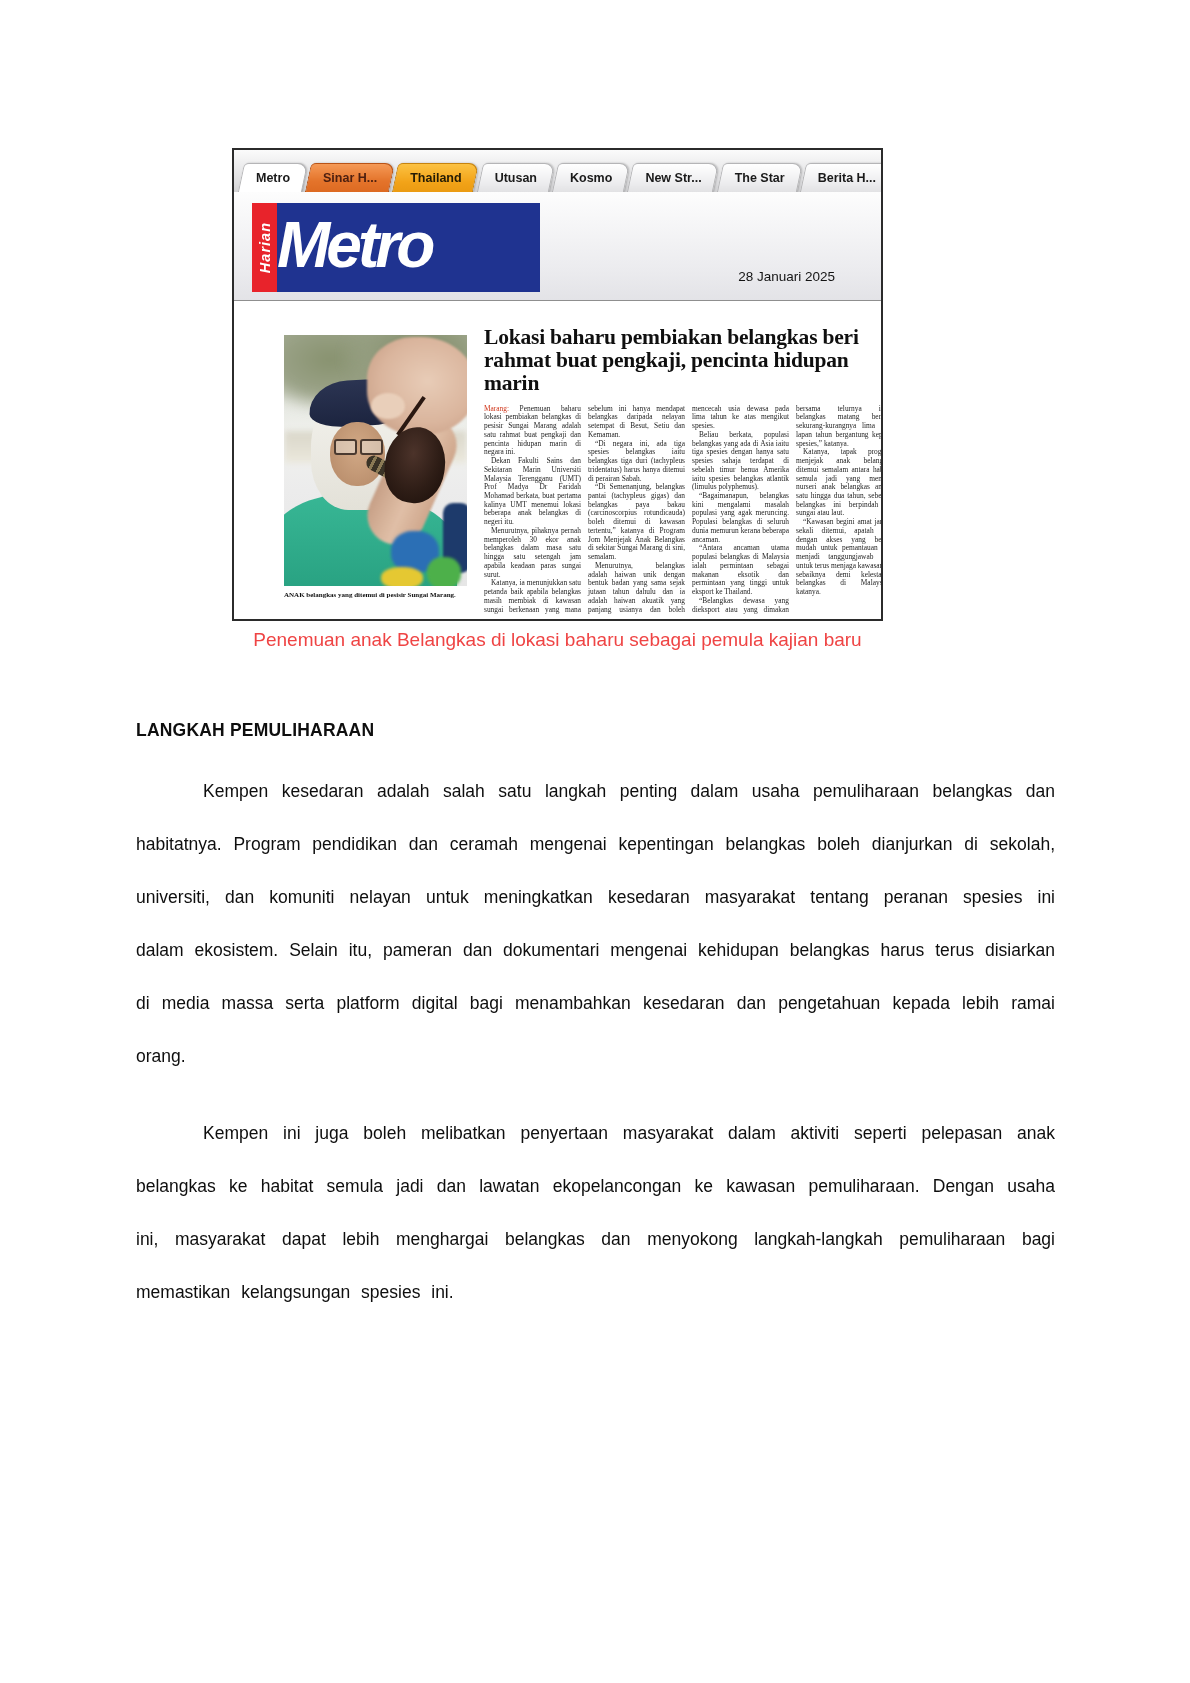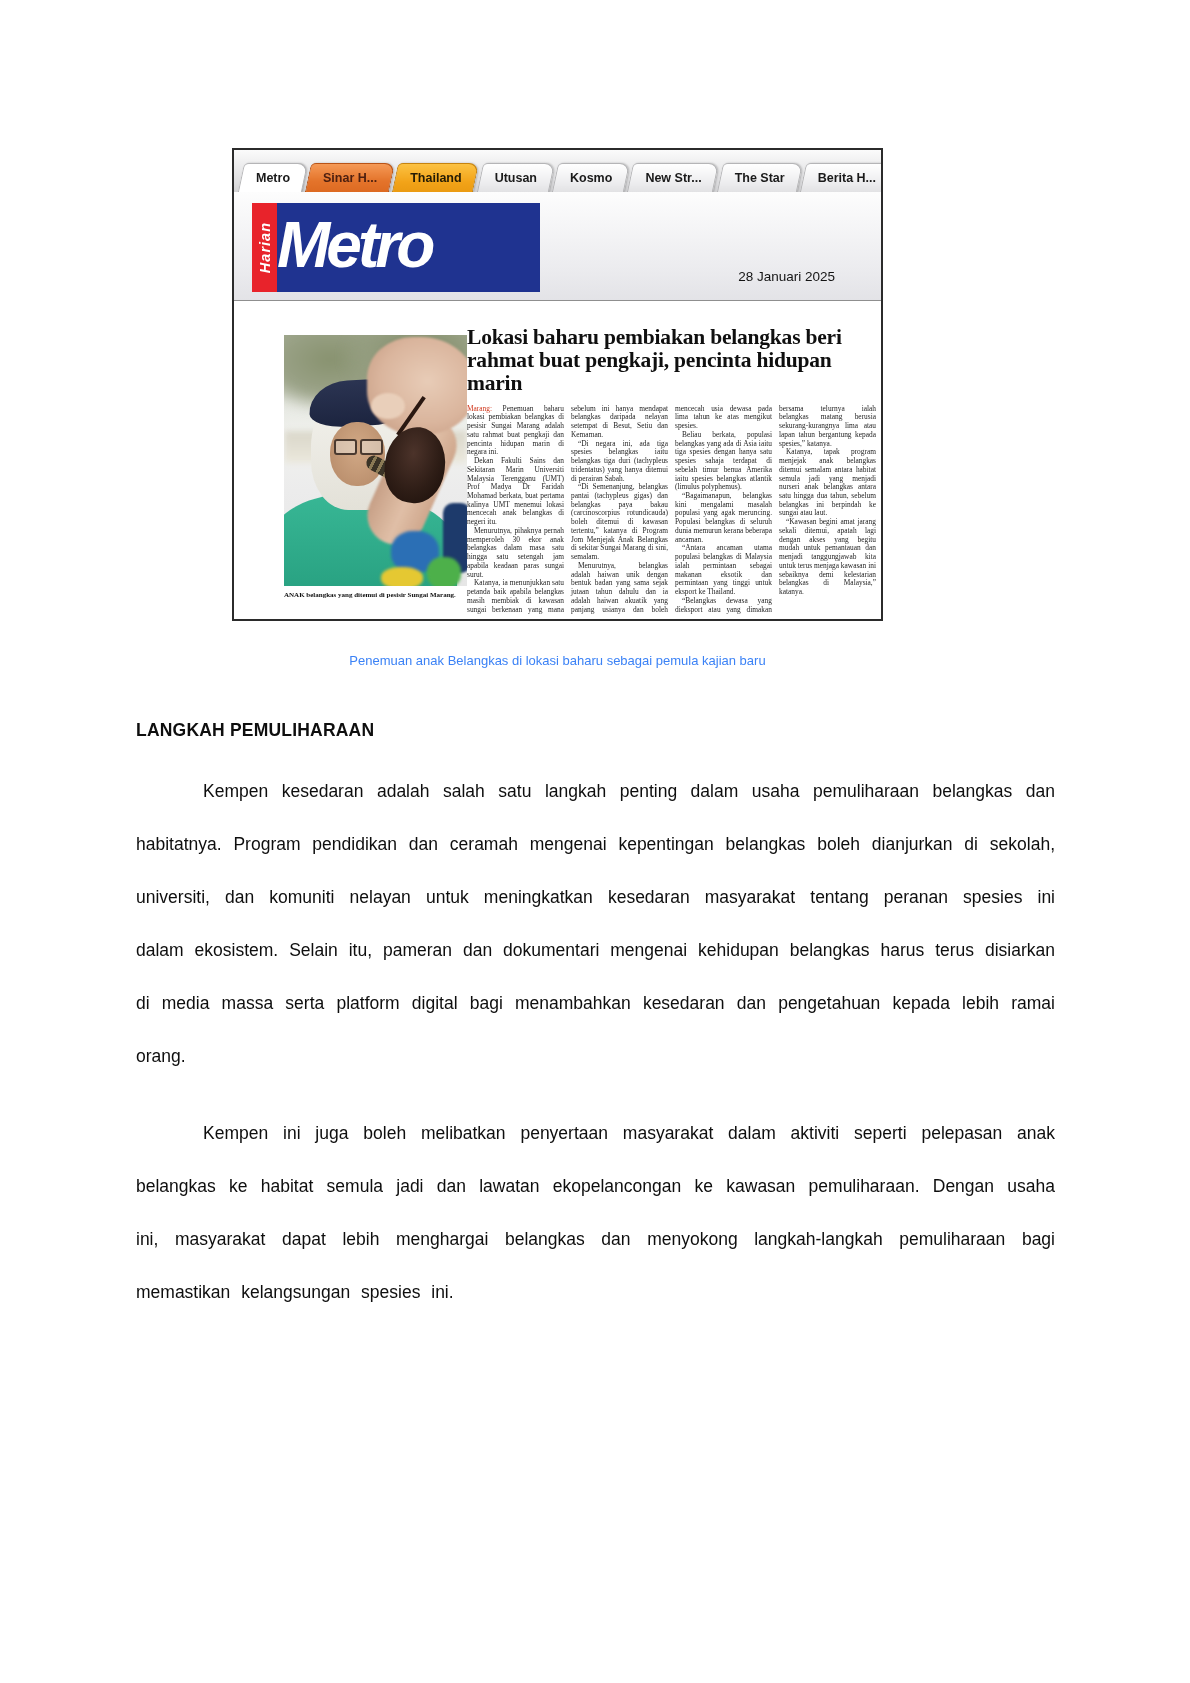--- a/index.html
+++ b/index.html
@@ -32,21 +32,21 @@
   .logo-harian { writing-mode:vertical-rl; transform:rotate(180deg); color:#fff; font-weight:bold;
                  font-style:italic; font-size:14.5px; letter-spacing:1px; margin:auto; }
   .logo-blue { width:263px; background:#1f3390; color:#fff; display:flex; align-items:center; overflow:hidden; }
   .logo-metro { font-weight:bold; font-style:italic; font-size:64px; letter-spacing:-4px; line-height:1; margin-top:-6px; }
   .masthead-date { position:absolute; right:46px; bottom:16px; font-size:13.5px; color:#141414;text-align:center; }
 
   
   .article { position:relative; height:321px; background:#fff; border-top:1px solid #8f8f8f;
              font-family:"Liberation Serif", serif; }
   .headline { font-size:21.5px; font-weight:bold; line-height:1.08; color:#0f0f0f; letter-spacing:-0.2px; }
-  .art-right { position:absolute; left:233px; top:25px; width:409px; }
+  .art-right { position:absolute; left:250px; top:25px; width:409px; }
   .art-cols { margin-top:9px; height:228px; column-count:4; column-gap:7px; font-size:7.4px;
               line-height:1.18; text-align:justify; color:#1d1d1d; overflow:hidden; }
   .art-cols p { margin:0; text-indent:7px; }
   .art-cols p.lead { text-indent:0; }
   .dateline { color:#d03418; font-weight:normal; }
   .photo-caption { position:absolute; left:50px; top:290px; width:184px; font-size:7px; font-weight:bold; color:#101010; }
 
   
   .photo { position:absolute; left:50px; top:34px; width:183px; height:251px; overflow:hidden;
            background:linear-gradient(180deg,#aab29c 0%,#c4cab9 13%,#e5e7e0 26%,#f1f2ef 40%,#ececec 62%,#e6e6e6 100%); }
@@ -78,22 +78,22 @@
   .ph-crab-tail { right:54px; top:58px; width:4px; height:46px; background:#2a1811; transform:rotate(35deg); }
   .ph-crab { right:22px; top:92px; width:60px; height:76px; transform:rotate(8deg);
              background:radial-gradient(ellipse at 45% 35%, #4c332a 0%, #2e1d16 55%, #190d09 100%);
              border-radius:50% 50% 46% 46%; }
   .ph-navy { right:-4px; top:168px; width:28px; height:70px; background:#1d3a6b; border-radius:10px; filter:blur(1px); }
   .ph-col-blue { right:28px; top:196px; width:48px; height:42px; background:#2b6fb5; border-radius:45%; filter:blur(1.5px); }
   .ph-col-green { right:6px; top:222px; width:34px; height:32px; background:#4db04a; border-radius:45%; filter:blur(1.5px); }
   .ph-col-yellow { right:44px; top:232px; width:42px; height:22px; background:#e5c832; border-radius:45%; filter:blur(1.5px); }
 
   
-  .clip-caption { position:absolute; top:645px; left:225px; width:665px; text-align:center;
-                  font-size:13px; color:#3b82f6; }
+  .clip-caption { position:absolute; top:621px; left:225px; width:665px; text-align:center;
+                  font-size:19px; color:#ef4444; }
 
   
   .doc { position:absolute; left:136px; top:712px; width:919px; color:#0e0e0e; }
   .doc h2 { font-size:17.5px; margin:0; letter-spacing:.2px; }
   .doc p { font-size:17.5px; line-height:53px; text-align:justify; text-indent:67px;
            word-spacing:6px; margin:24px 0 0; }
 </style>
 </head>
 <body>
 
@@ -163,24 +163,24 @@
         <div class="ph-col-blue"></div>
         <div class="ph-col-green"></div>
         <div class="ph-col-yellow"></div>
       </div>
       <div class="photo-caption">ANAK belangkas yang ditemui di pesisir Sungai Marang.</div>
 
       <div class="art-right">
         <div class="headline">Lokasi baharu pembiakan belangkas beri rahmat buat pengkaji, pencinta hidupan marin</div>
         <div class="art-cols">
           <p class="lead"><span class="dateline">Marang:</span> <span>Penemuan baharu lokasi pembiakan belangkas di pesisir Sungai Marang adalah satu rahmat buat pengkaji dan pencinta hidupan marin di negara ini.</span></p>
-          <p>Dekan Fakulti Sains dan Sekitaran Marin Universiti Malaysia Terengganu (UMT) Prof Madya Dr Faridah Mohamad berkata, buat pertama kalinya UMT menemui lokasi mencecah anak belangkas di negeri itu.</p>
+          <p>Dekan Fakulti Sains dan Sekitaran Marin Universiti Malaysia Terengganu (UMT) Prof Madya Dr Faridah Mohamad berkata, buat pertama kalinya UMT menemui lokasi beberapa anak belangkas di negeri itu.</p>
           <p>Menurutnya, pihaknya pernah memperoleh 30 ekor anak belangkas dalam masa satu hingga satu setengah jam apabila keadaan paras sungai surut.</p>
           <p>Katanya, ia menunjukkan satu petanda baik apabila belangkas masih membiak di kawasan sungai berkenaan yang mana sebelum ini hanya mendapat belangkas daripada nelayan setempat di Besut, Setiu dan Kemaman.</p>
-          <p>“Di negara ini, ada tiga spesies belangkas iaitu belangkas tiga duri (tachypleus tridentatus) yang hanya ditemui di perairan Sabah.</p>
+          <p>“Di negara ini, ada tiga spesies belangkas iaitu belangkas tiga duri (tachypleus tridentatus) harus hanya ditemui di perairan Sabah.</p>
           <p>“Di Semenanjung, belangkas pantai (tachypleus gigas) dan belangkas paya bakau (carcinoscorpius rotundicauda) boleh ditemui di kawasan tertentu,” katanya di Program Jom Menjejak Anak Belangkas di sekitar Sungai Marang di sini, semalam.</p>
           <p>Menurutnya, belangkas adalah haiwan unik dengan bentuk badan yang sama sejak jutaan tahun dahulu dan ia adalah haiwan akuatik yang panjang usianya dan boleh mencecah usia dewasa pada lima tahun ke atas mengikut spesies.</p>
           <p>Beliau berkata, populasi belangkas yang ada di Asia iaitu tiga spesies dengan hanya satu spesies sahaja terdapat di sebelah timur benua Amerika iaitu spesies belangkas atlantik (limulus polyphemus).</p>
           <p>“Bagaimanapun, belangkas kini mengalami masalah populasi yang agak meruncing. Populasi belangkas di seluruh dunia memurun kerana beberapa ancaman.</p>
           <p>“Antara ancaman utama populasi belangkas di Malaysia ialah permintaan sebagai makanan eksotik dan permintaan yang tinggi untuk eksport ke Thailand.</p>
           <p>“Belangkas dewasa yang dieksport atau yang dimakan bersama telurnya ialah belangkas matang berusia sekurang-kurangnya lima atau lapan tahun bergantung kepada spesies,” katanya.</p>
           <p>Katanya, tapak program menjejak anak belangkas ditemui semalam antara habitat semula jadi yang menjadi nurseri anak belangkas antara satu hingga dua tahun, sebelum belangkas ini berpindah ke sungai atau laut.</p>
           <p>“Kawasan begini amat jarang sekali ditemui, apatah lagi dengan akses yang begitu mudah untuk pemantauan dan menjadi tanggungjawab kita untuk terus menjaga kawasan ini sebaiknya demi kelestarian belangkas di Malaysia,” katanya.</p>
         </div>
       </div>

